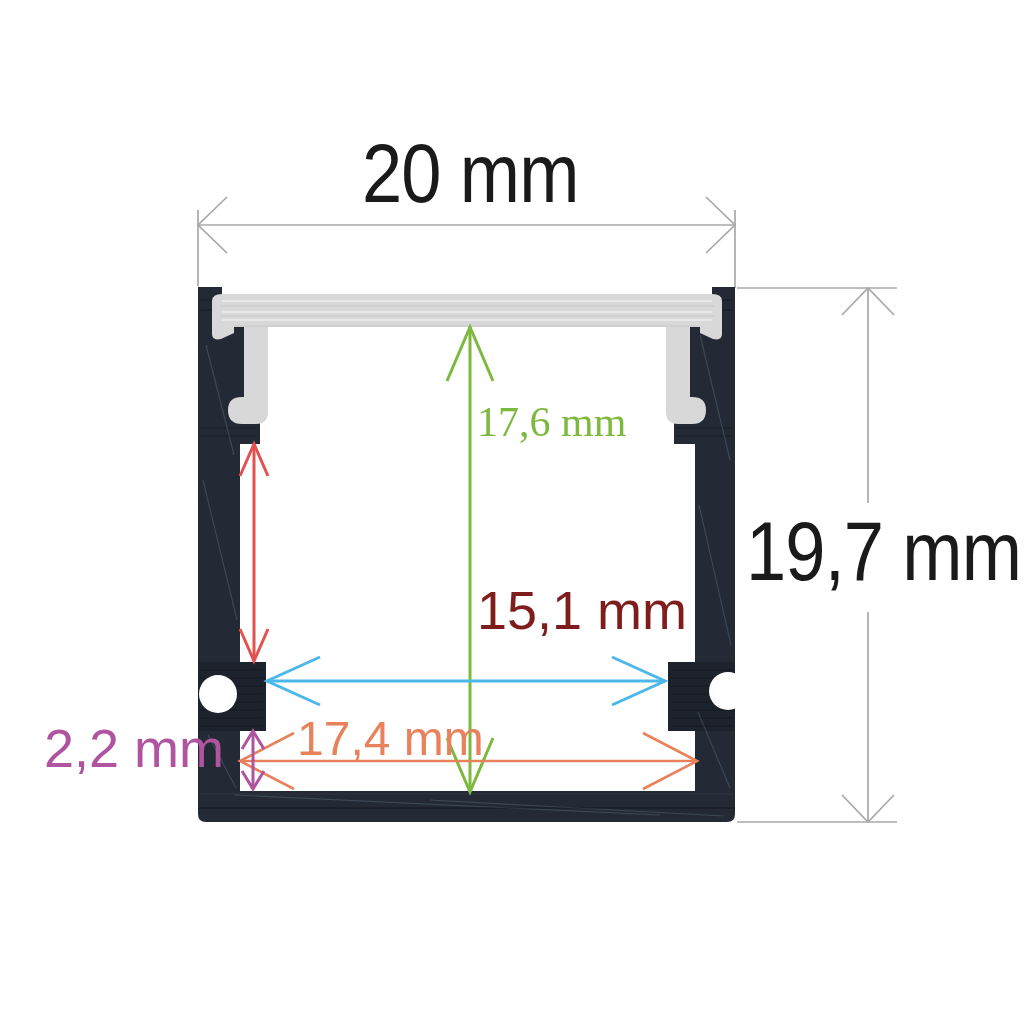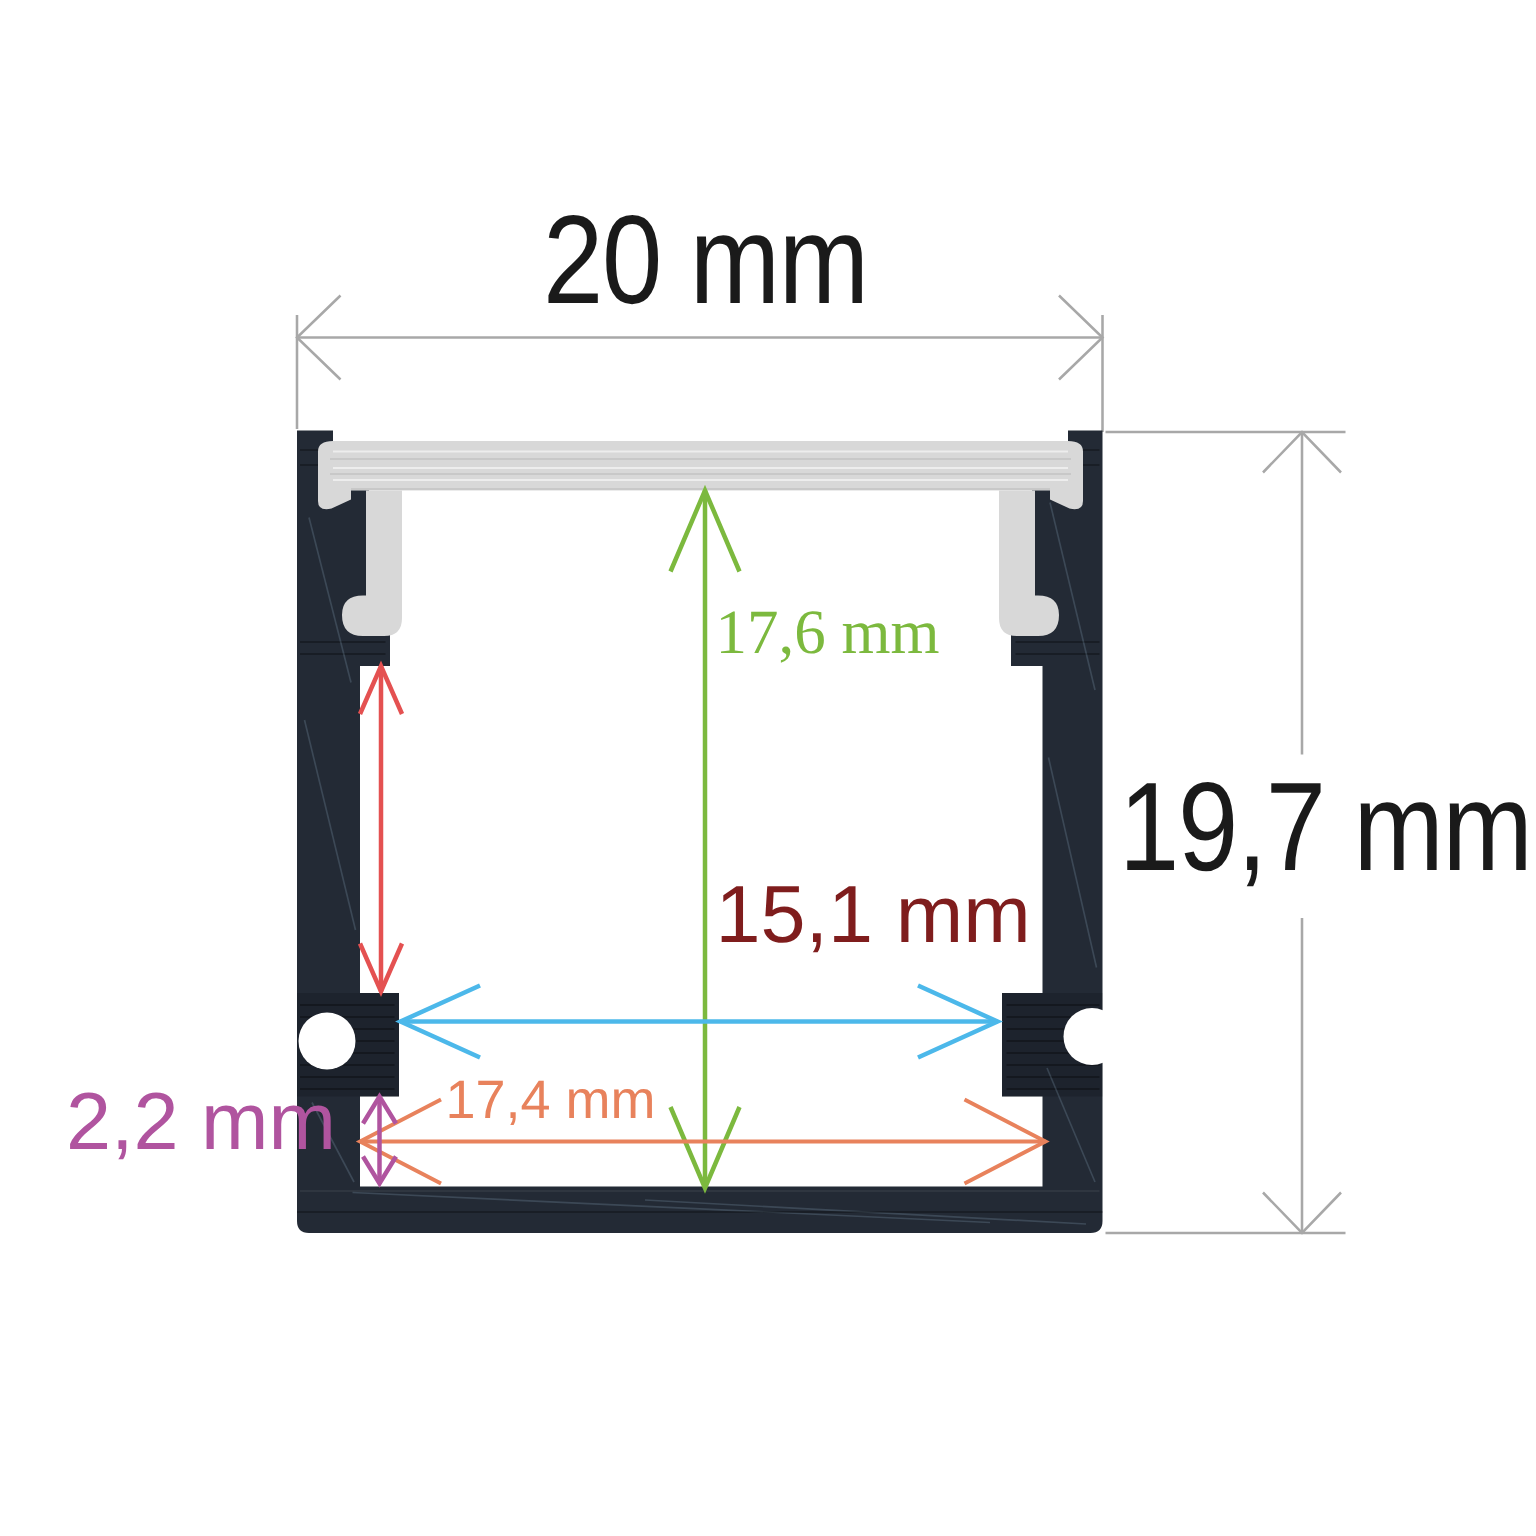--- a/index.html
+++ b/index.html
@@ -21,21 +21,21 @@
   .lbl-outer{
     font-size:84px;
     color:#1a1a1a;
     transform:scaleX(0.86);
     transform-origin:left top;
     letter-spacing:-1px;
   }
   .lbl-green { font-size:42px;font-family:Liberation Serif, serif; }
   .lbl-red   { font-size:54px; }
   .lbl-blue  { font-size:54px; }
-  .lbl-orange{ font-size:36px; }
+  .lbl-orange{ font-size:48px; }
   .lbl-purple{ font-size:54px; }
 </style>
 </head>
 <body>
 
 <div id="stage">
 
   <svg width="1024" height="1024" viewBox="0 0 1024 1024">
 
     <g fill="none" stroke="#a8a8a8" stroke-width="1.7">

